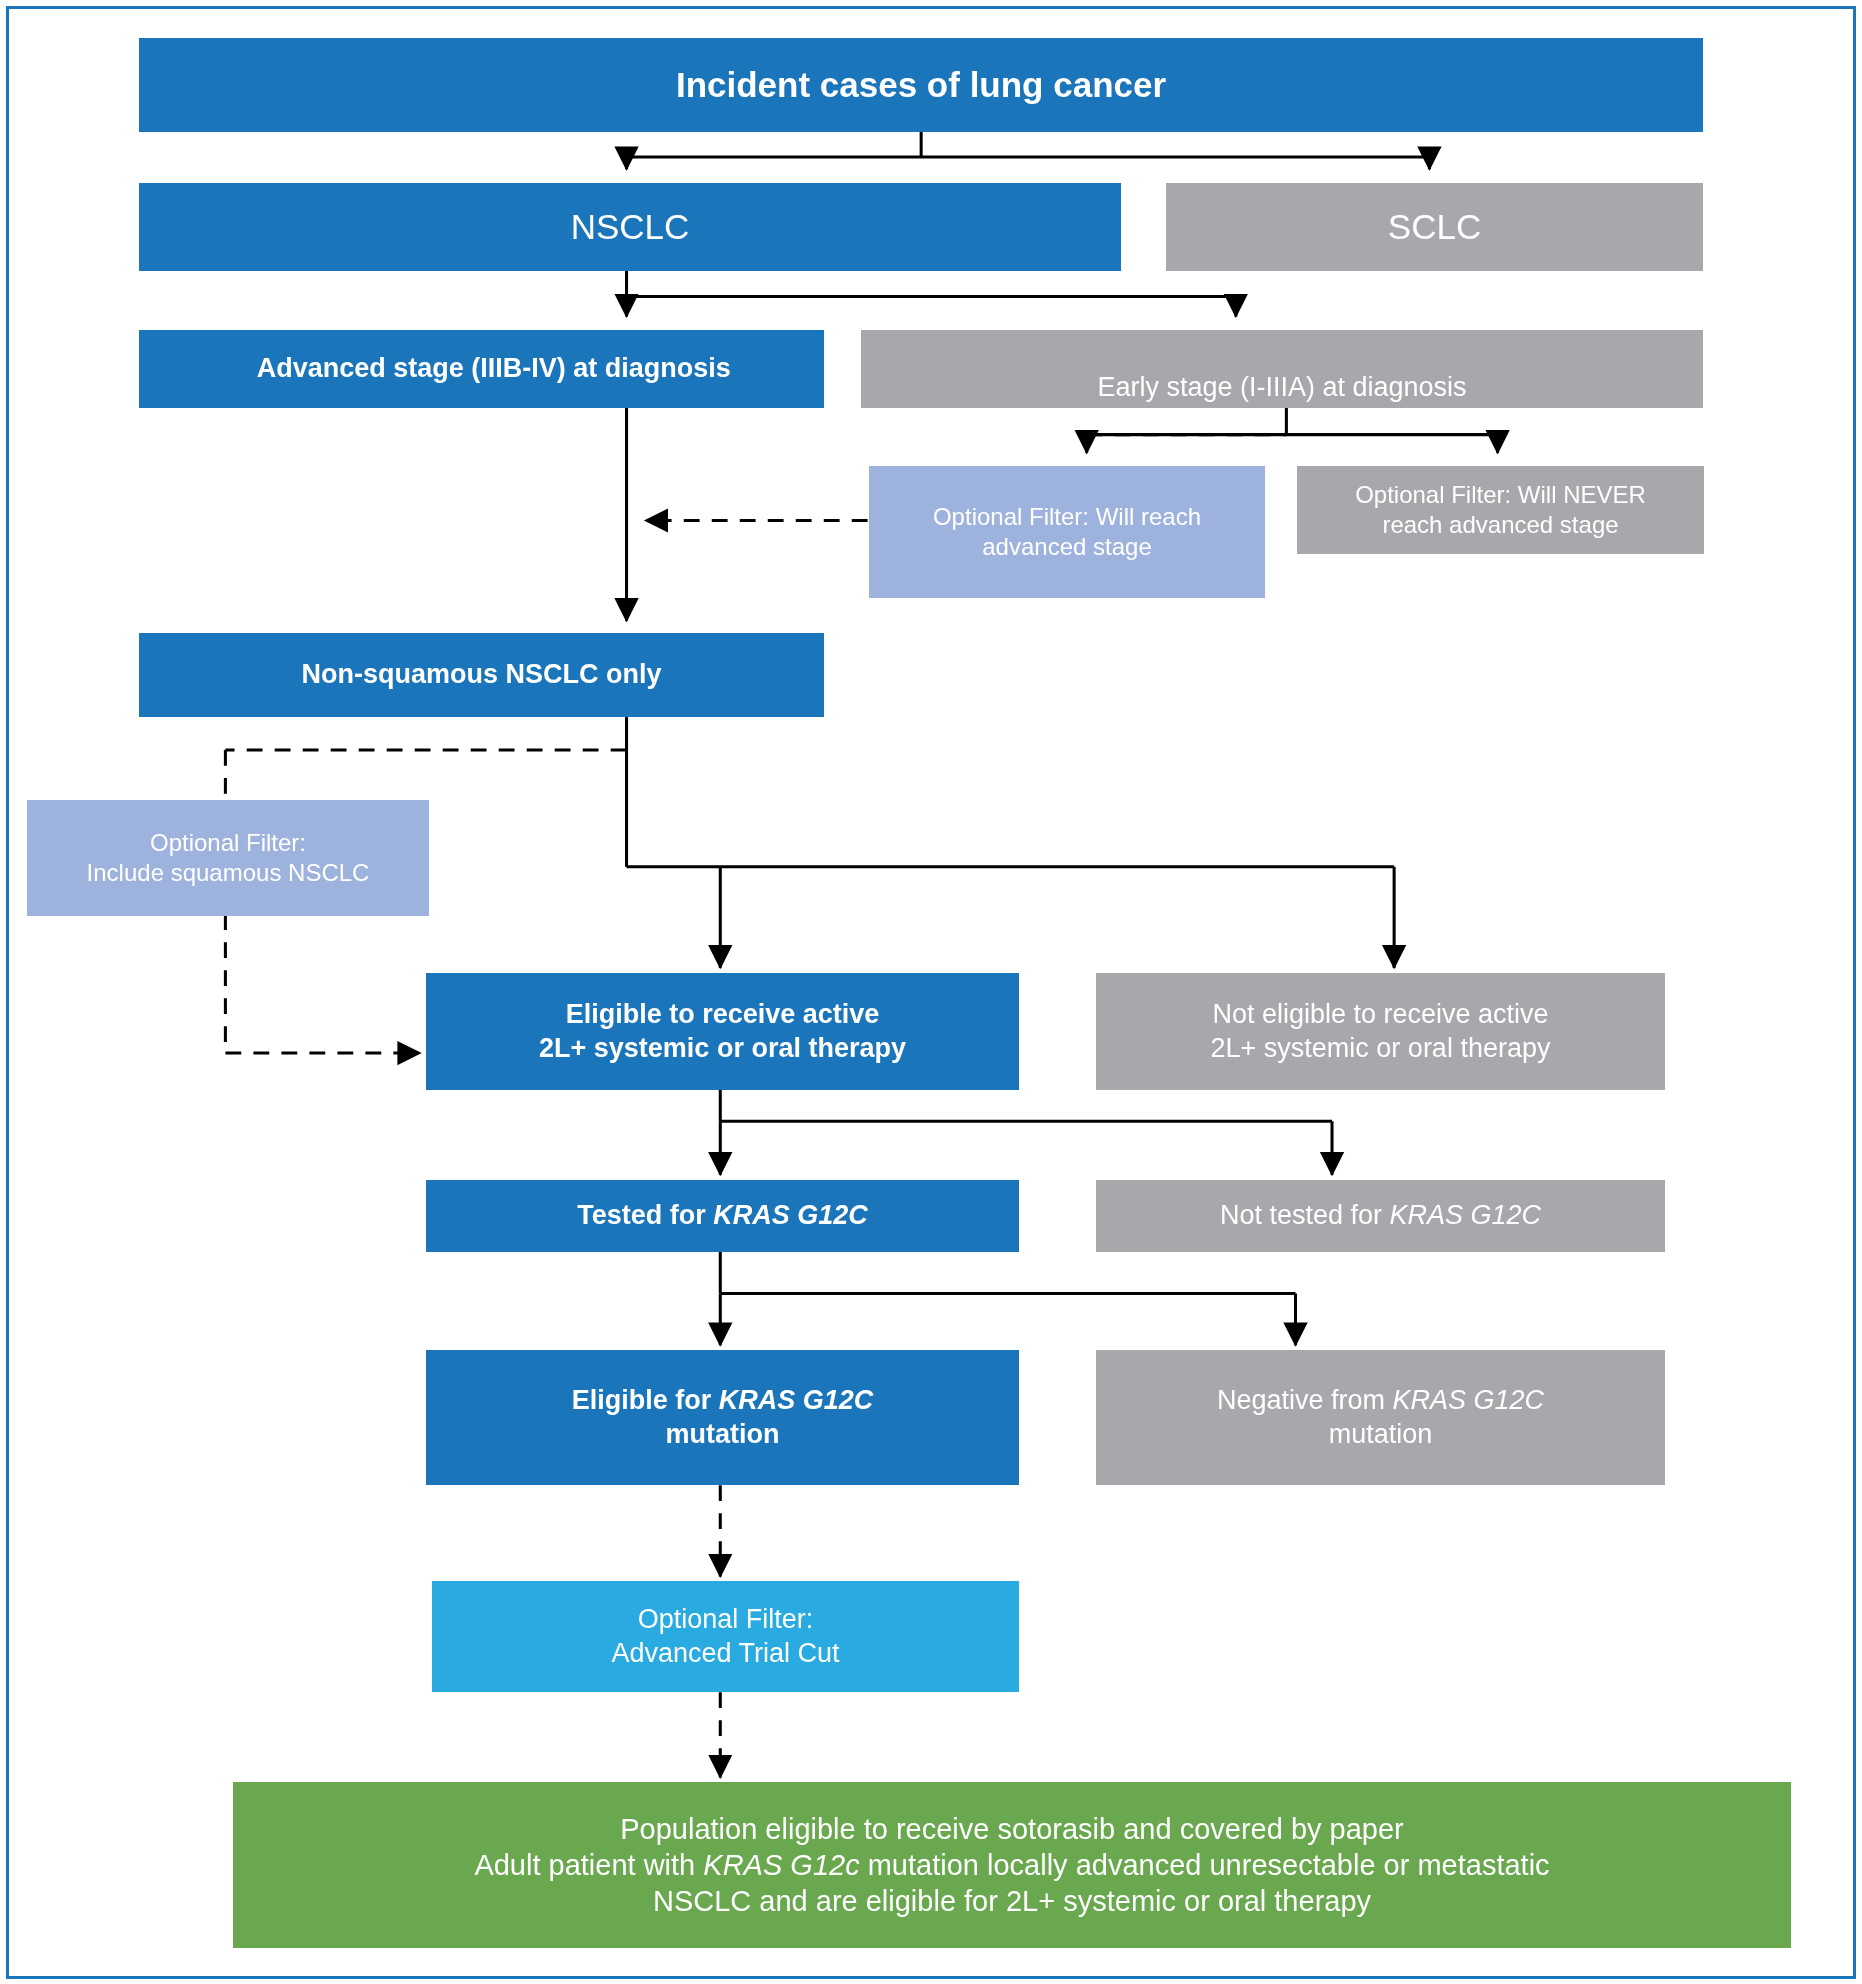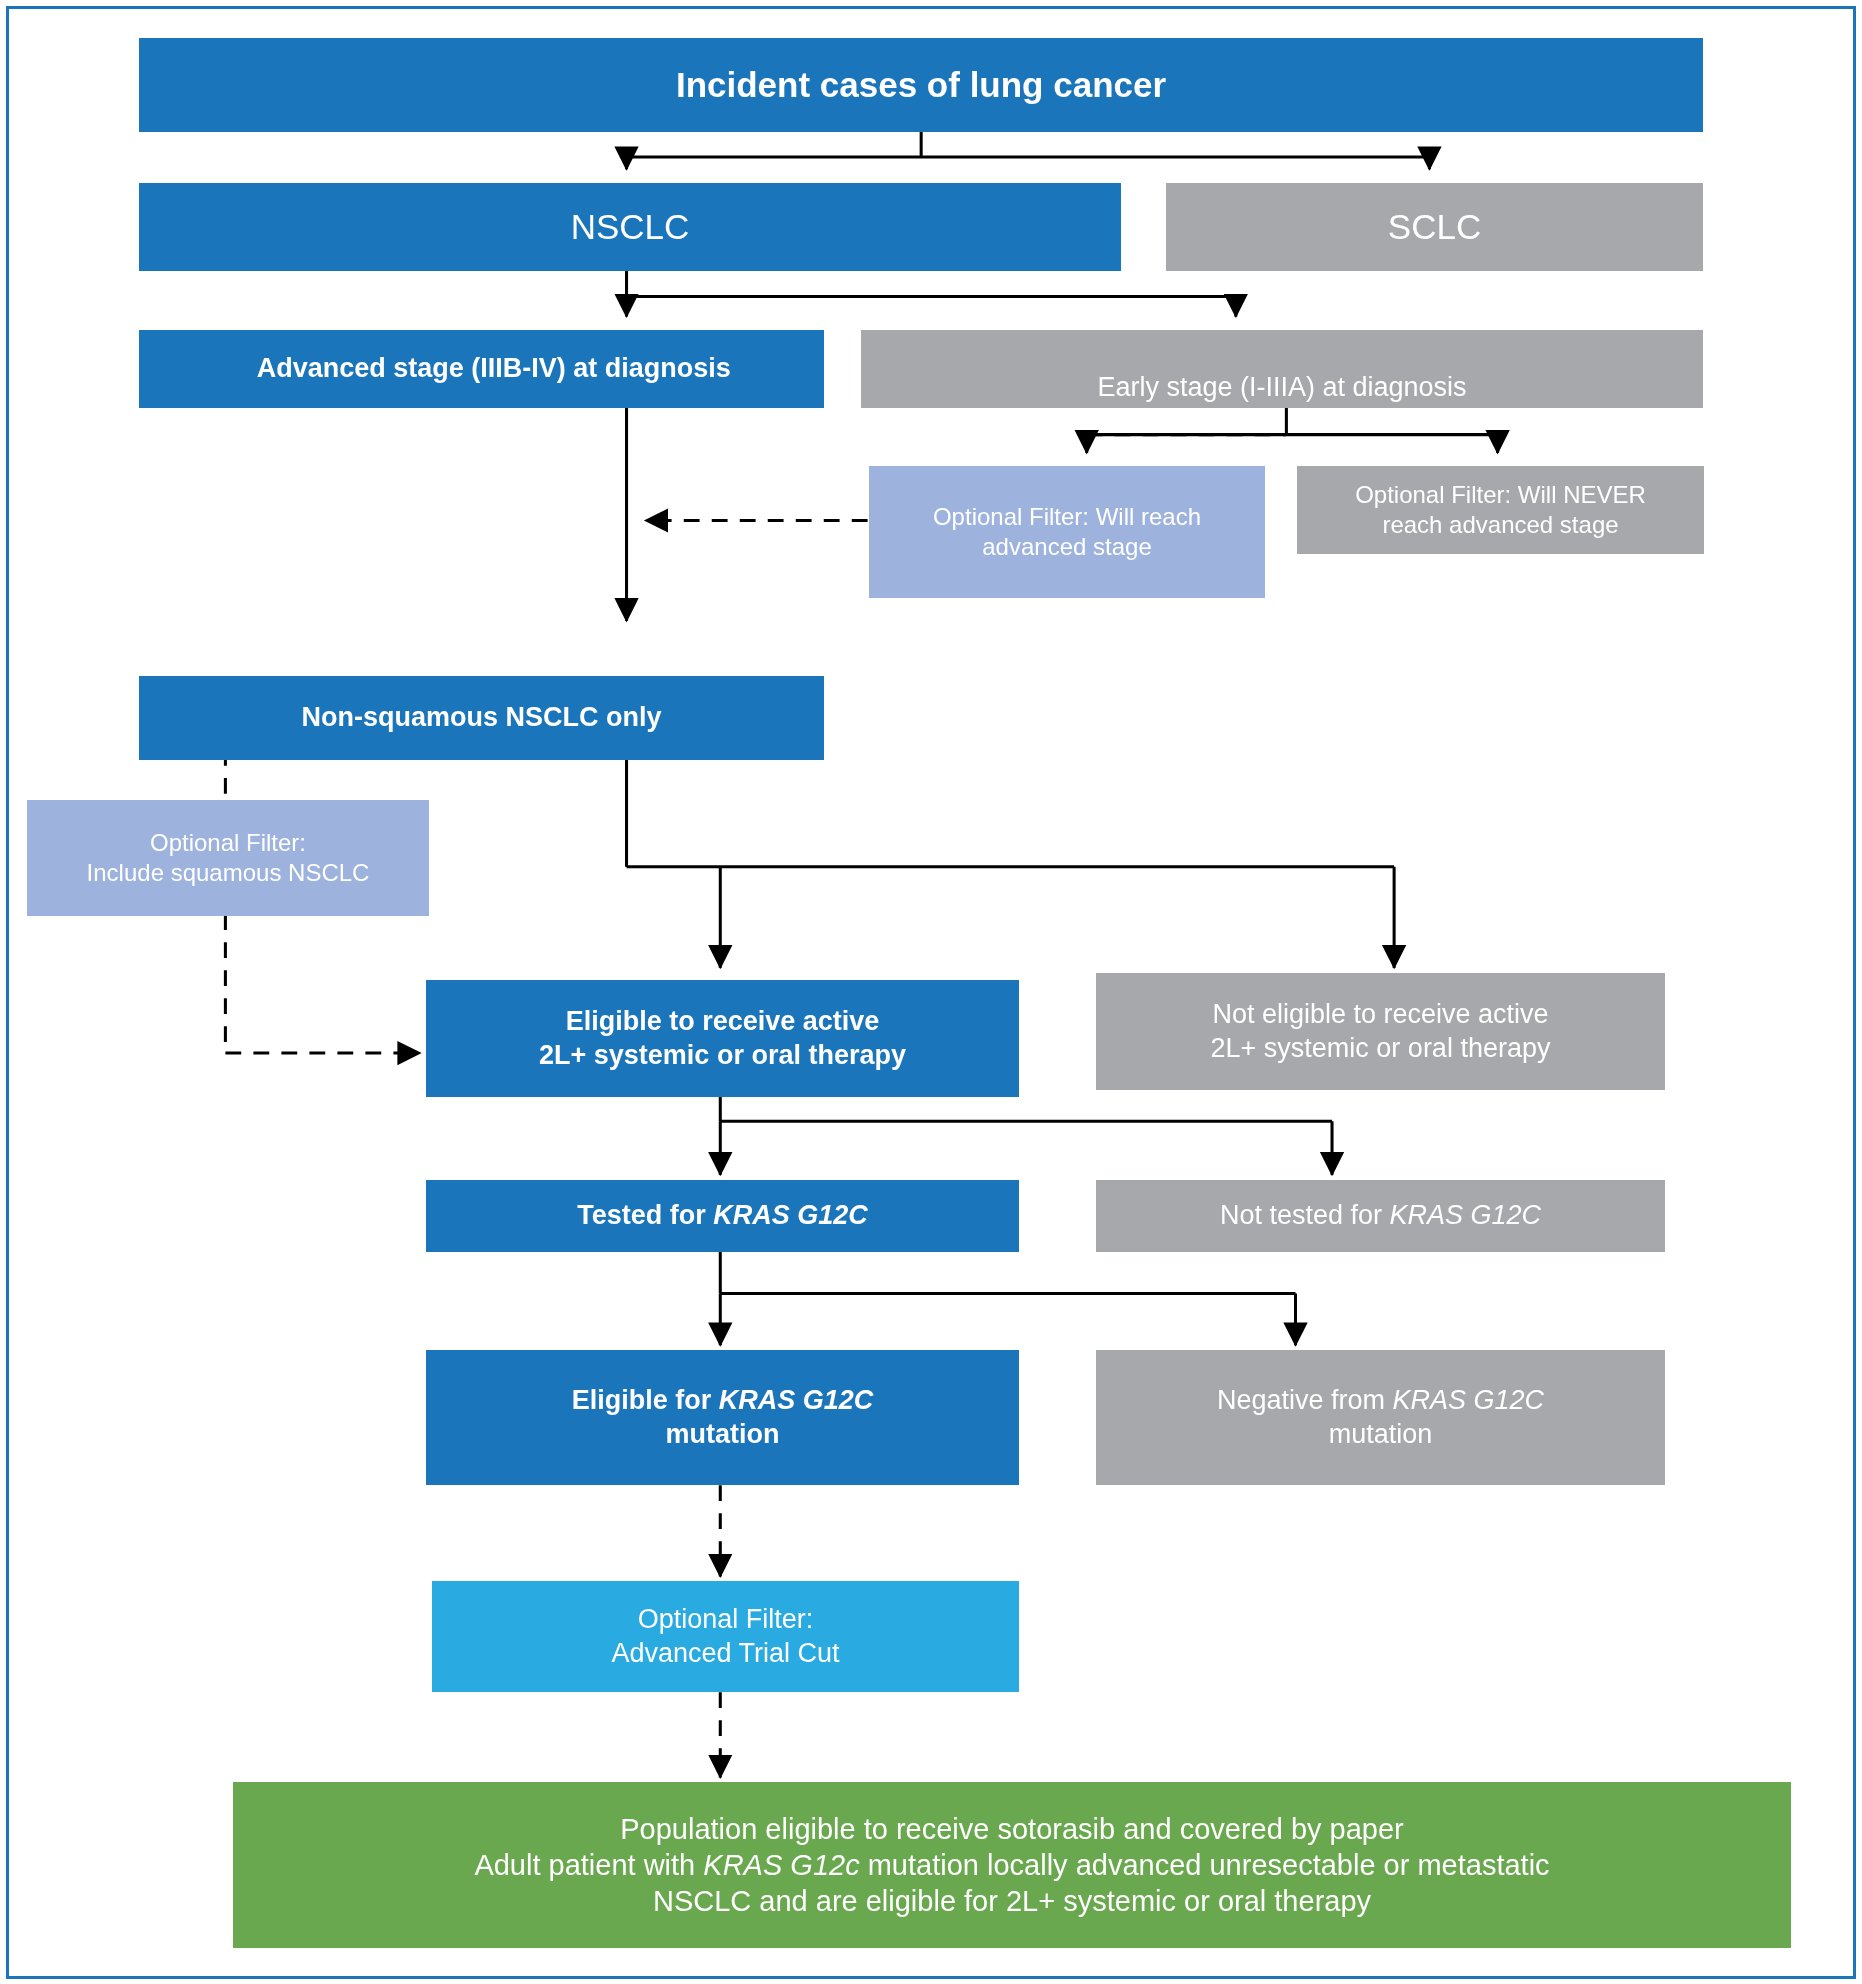--- a/index.html
+++ b/index.html
@@ -140,30 +140,30 @@
   <div class="node light" style="left:869px; top:466px; width:396px; height:132px; font-size:24px; flex-direction:column;">
     <span>Optional Filter: Will reach</span>
     <span>advanced stage</span>
   </div>
 
   <div class="node grey" style="left:1297px; top:466px; width:407px; height:88px; font-size:24px; flex-direction:column;">
     <span>Optional Filter: Will NEVER</span>
     <span>reach advanced stage</span>
   </div>
 
-  <div class="node blue bold" style="left:139px; top:633px; width:685px; height:84px; font-size:27px;margin-top:43px;">
+  <div class="node blue bold" style="left:139px; top:633px; width:685px; height:84px; font-size:27px;">
     <span>Non-squamous NSCLC only</span>
   </div>
 
   <div class="node light" style="left:27px; top:800px; width:402px; height:116px; font-size:24px; flex-direction:column;">
     <span>Optional Filter:</span>
     <span>Include squamous NSCLC</span>
   </div>
 
-  <div class="node blue bold" style="left:426px; top:973px; width:593px; height:117px; font-size:27px; flex-direction:column;margin-top:7px;">
+  <div class="node blue bold" style="left:426px; top:973px; width:593px; height:117px; font-size:27px; flex-direction:column;">
     <span>Eligible to receive active</span>
     <span>2L+ systemic or oral therapy</span>
   </div>
 
   <div class="node grey" style="left:1096px; top:973px; width:569px; height:117px; font-size:27px; flex-direction:column;">
     <span>Not eligible to receive active</span>
     <span>2L+ systemic or oral therapy</span>
   </div>
 
   <div class="node blue bold" style="left:426px; top:1180px; width:593px; height:72px; font-size:27px;">

